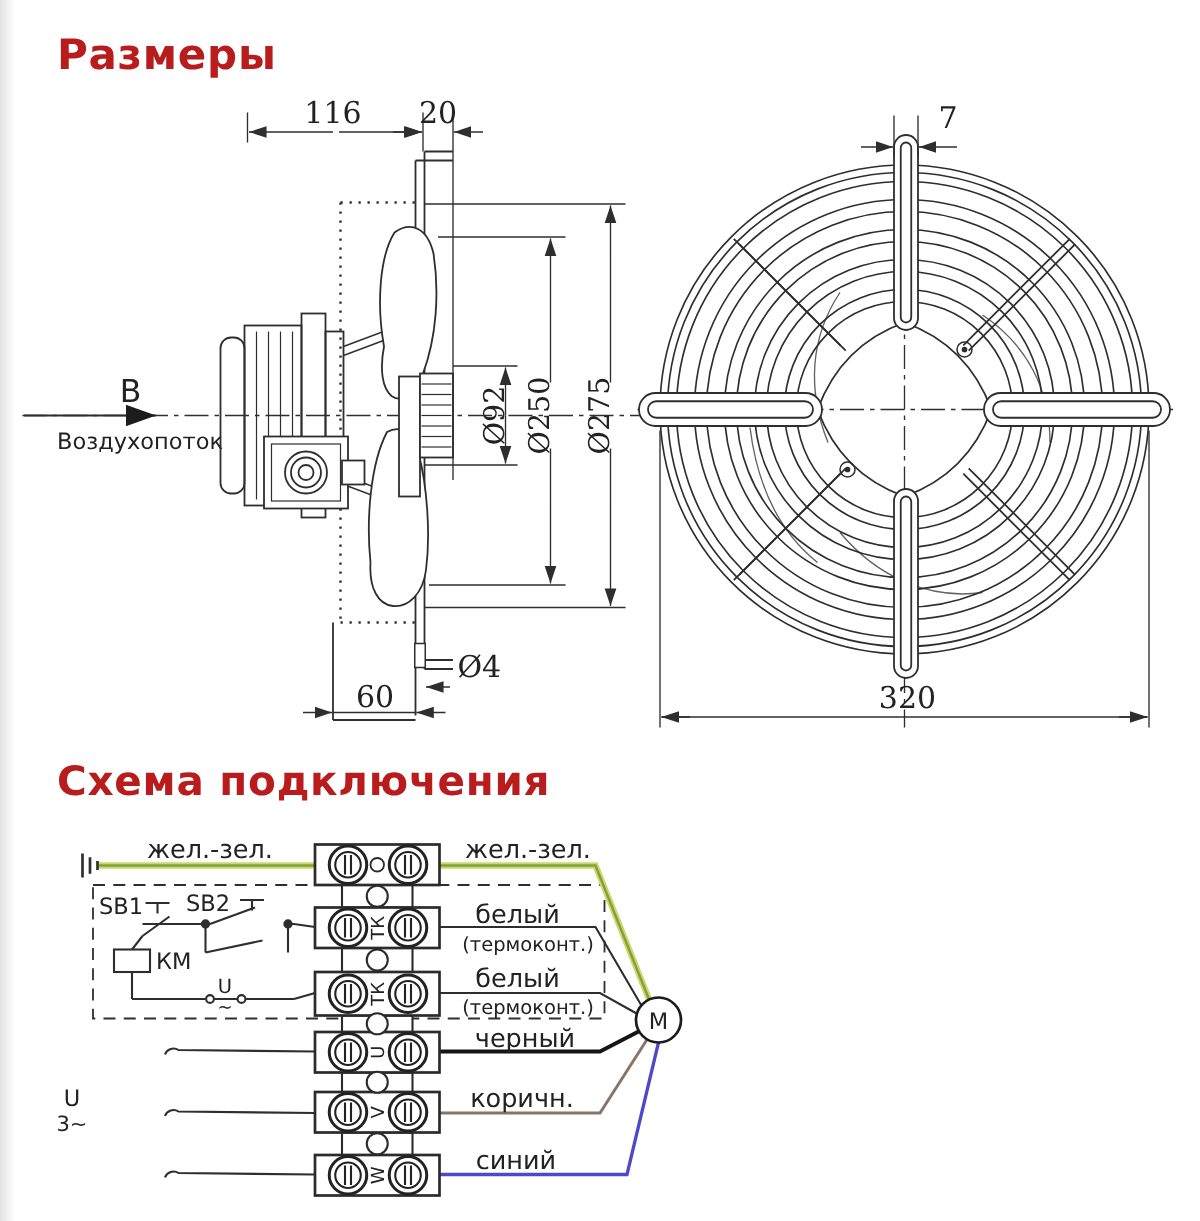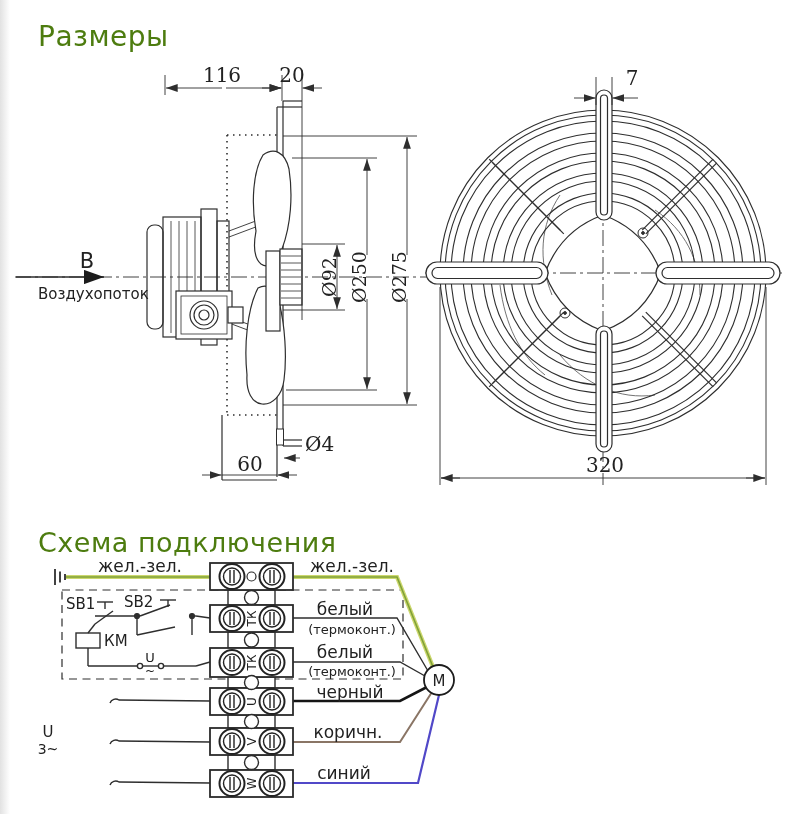--- a/index.html
+++ b/index.html
@@ -1,23 +1,23 @@
 <!DOCTYPE html>
 <html><head>
 <meta charset="utf-8">
 <style>
   html,body{margin:0;padding:0;background:#fff;}
   body{width:800px;height:814px;position:relative;overflow:hidden;
        font-family:"DejaVu Sans",sans-serif;color:#1c1c1c;}
   .edge-shade{position:absolute;left:0;top:0;width:10px;height:100%;
        background:linear-gradient(to right,#e2e2e2,rgba(255,255,255,0));}
-  .sec-title{position:absolute;left:38px;font-size:28px;font-weight:400;
-       letter-spacing:.5px;color:#4d7c0f;}
+  .sec-title{position:absolute;left:38px;font-size:28px;font-weight:700;
+       letter-spacing:.5px;color:#b91c1c;}
   #title-dims{top:20px;}
-  #title-wiring{top:506px;font-size:27px;margin-top:21px;}
+  #title-wiring{top:506px;font-size:27px;}
   svg{position:absolute;left:0;}
   #svg-dims{top:55px;}
   #svg-wiring{top:545px;}
   text{fill:#222;}
   .dimnum{font-family:"DejaVu Serif",serif;font-size:20px;}
   .dimnum-r{font-family:"DejaVu Serif",serif;font-size:19px;}
   .lbl{font-family:"DejaVu Sans",sans-serif;}
 </style>
 </head>
 <body>

